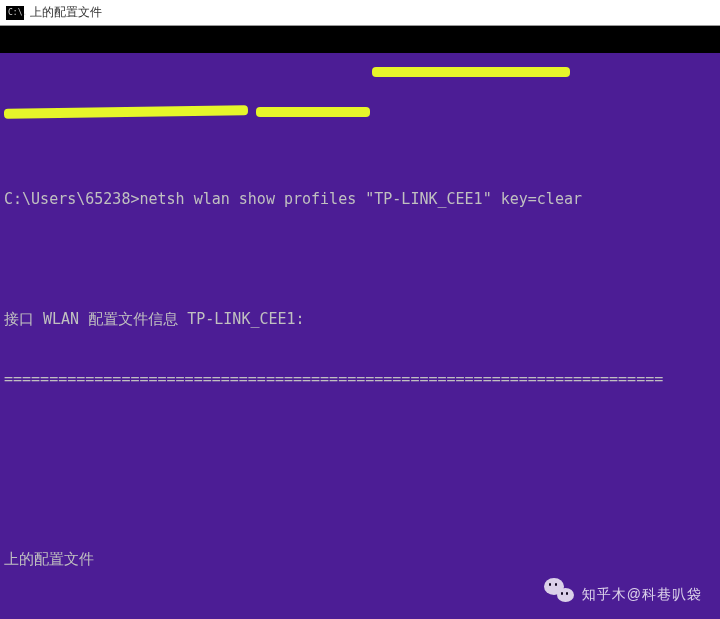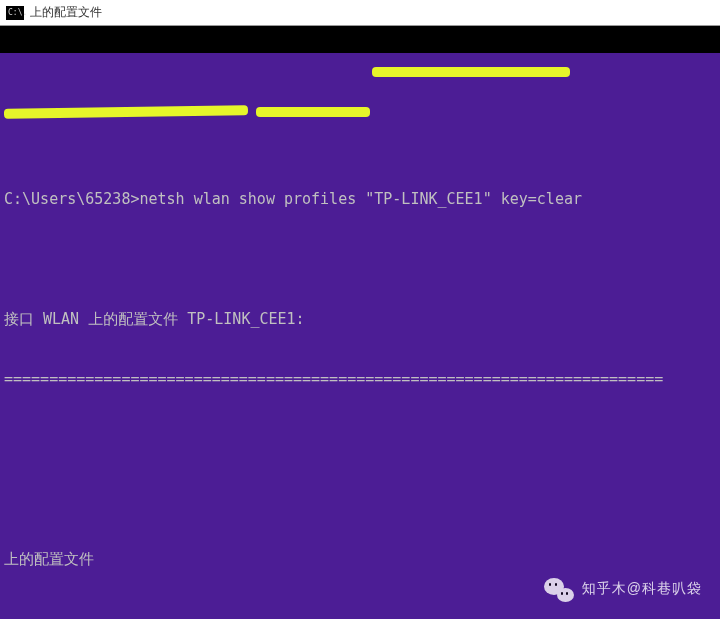--- a/index.html
+++ b/index.html
@@ -85,21 +85,21 @@
       color: #c0c0c0;
       letter-spacing: 0;
       overflow: hidden;
       white-space: nowrap;
     }
     .watermark {
       position: absolute;
       right: 18px;
       bottom: 42px;
       display: flex;
-      align-items: flex-start;
+      align-items: flex-end;
       gap: 8px;
       opacity: 0.8;
     }
     .wechat-icon {
       width: 30px;
       height: 26px;
       position: relative;
     }
     .bubble-a, .bubble-b {
       position: absolute;
@@ -129,21 +129,21 @@
   <span class="titlebar-title">上的配置文件</span>
 </div>
 
 <div class="terminal">
   <div class="hl-marker hl-1"></div>
   <div class="hl-marker hl-2"></div>
   <div class="hl-marker hl-3"></div>
 
   <div class="line"><span class="txt">C:\Users\65238&gt;</span><span class="txt">netsh wlan show profiles "TP-LINK_CEE1" key=clear</span></div>
   <div class="line">&nbsp;</div>
-  <div class="line"><span class="txt">接口 WLAN 上的配置文件 TP-LINK_CEE1:</span></div>
+  <div class="line"><span class="txt">接口 WLAN 配置文件信息 TP-LINK_CEE1:</span></div>
   <div class="line divider">=========================================================================</div>
   <div class="line">&nbsp;</div>
   <div class="line">&nbsp;</div>
   <div class="line">上的配置文件</div>
   
   
   
   
   
   

